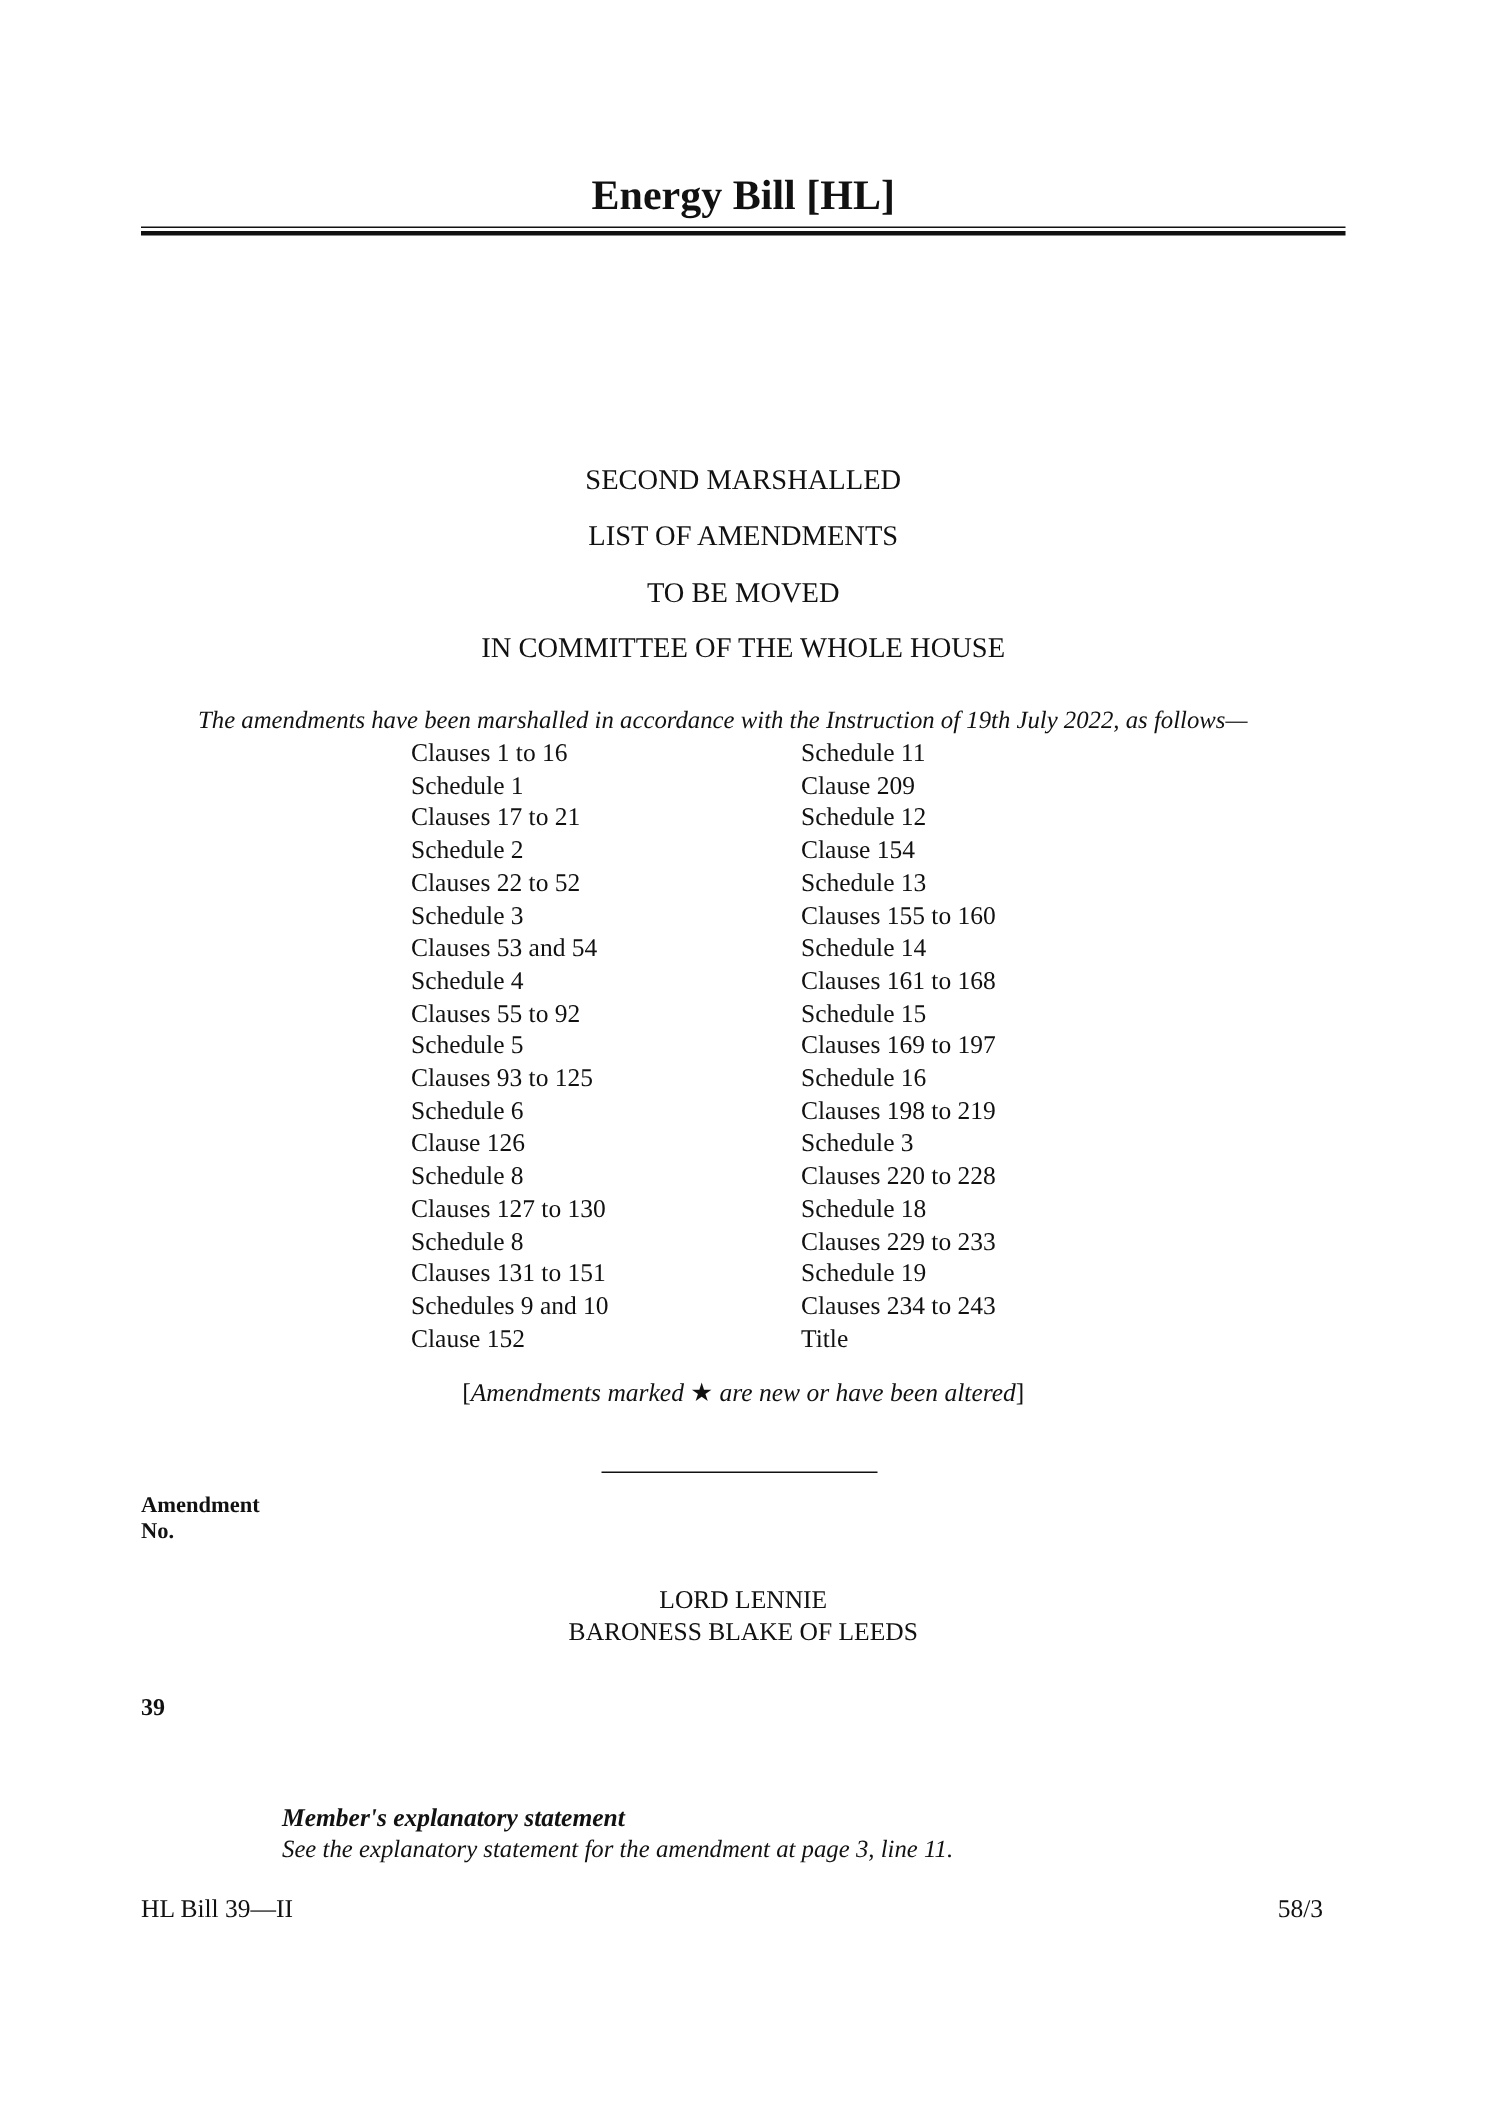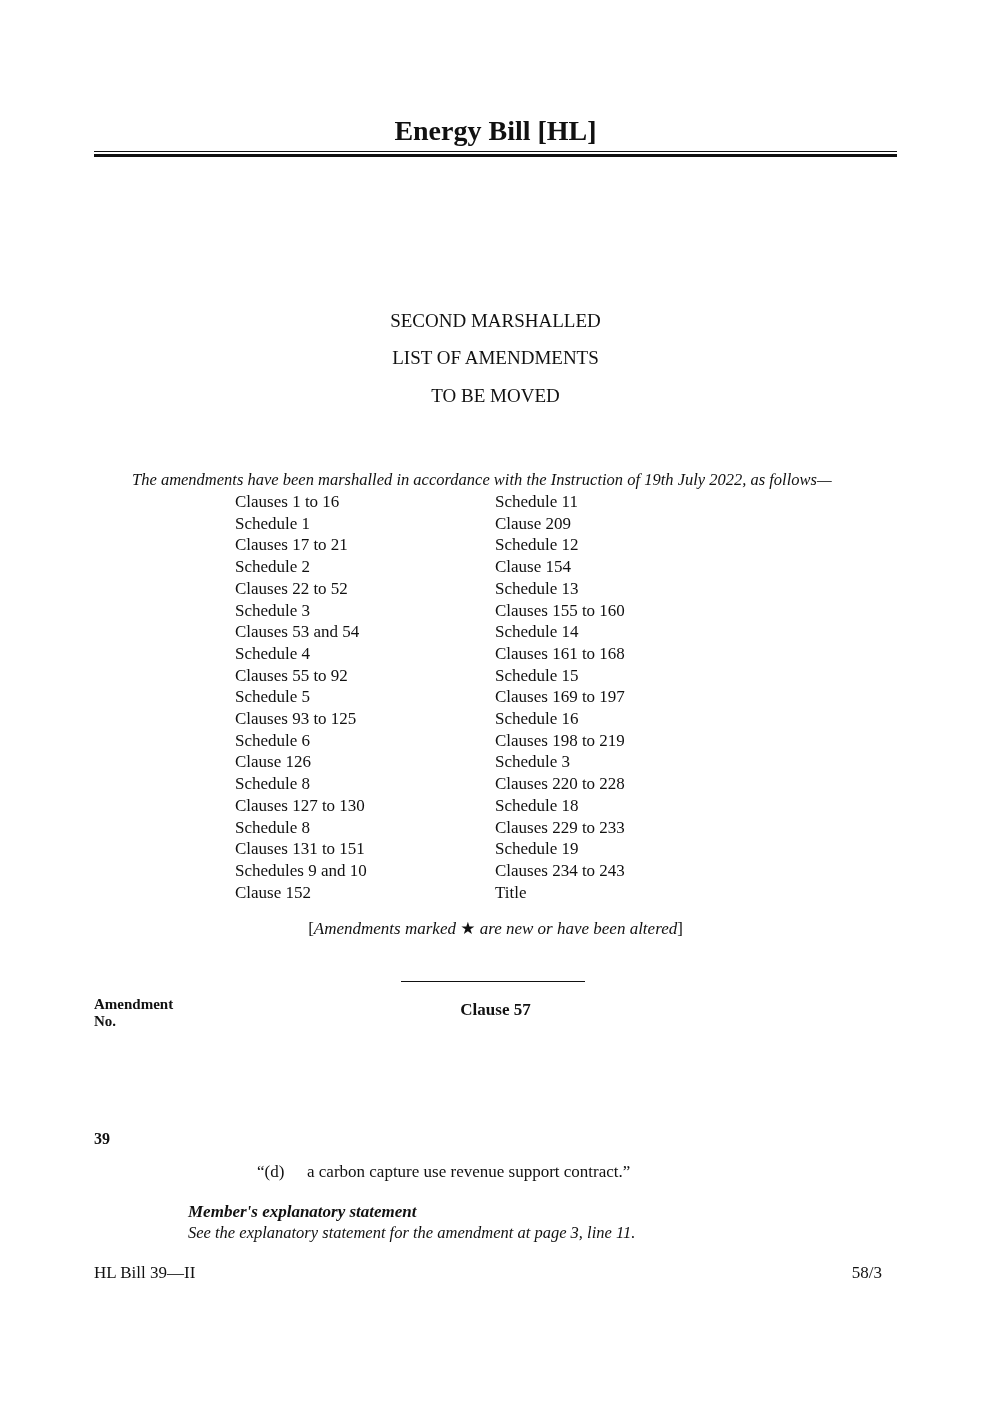--- a/index.html
+++ b/index.html
@@ -24,21 +24,21 @@
 
   .intro {
     position: absolute; left: 94px; width: 840px; top: 464px;
     text-align: left; padding-left: 38px;
     font-family: "Liberation Serif", serif; font-style: italic; font-size: 16.5px; line-height: 22px;
   }
 
   .toc { position: absolute; top: 486px; font-family: "Liberation Serif", serif; font-size: 17px; line-height: 21.7px; }
   .toc-left { left: 235px; }
   .toc-right { left: 495px; }
-  .toc div { white-space: nowrap; }
+  .toc div { white-space: nowrap; margin-left: 39px; }
 
   .note {
     position: absolute; left: 94px; width: 803px; top: 912px; text-align: center;
     font-family: "Liberation Serif", serif; font-size: 17px; line-height: 24px;
   }
   .note .it { font-style: italic; }
 
   .short-rule { position: absolute; left: 401px; width: 184px; top: 976px; height: 1px; background: #111; }
 
   .amend-label {
@@ -92,20 +92,21 @@
 
 <div class="page">
 
   <div class="title">Energy Bill [HL]</div>
   <div class="rule-thin"></div>
   <div class="rule-thick"></div>
 
   <div class="heading-line" style="top:304px;">SECOND MARSHALLED</div>
   <div class="heading-line" style="top:341px;">LIST OF AMENDMENTS</div>
   <div class="heading-line" style="top:379px;">TO BE MOVED</div>
+  <div class="heading-line" style="top:416px;">IN COMMITTEE OF THE WHOLE HOUSE</div>
 
   <div class="intro">The amendments have been marshalled in accordance with the Instruction of 19th July 2022, as follows—</div>
 
   <div class="toc toc-left">
     <div>Clauses 1 to 16</div>
     <div>Schedule 1</div>
     <div>Clauses 17 to 21</div>
     <div>Schedule 2</div>
     <div>Clauses 22 to 52</div>
     <div>Schedule 3</div>
@@ -150,27 +151,27 @@
     <span>[</span><span class="it">Amendments marked </span><span>★</span><span class="it"> are new or have been altered</span><span>]</span>
   </div>
 
   <div class="short-rule"></div>
 
   <div class="amend-label">
     <div>Amendment</div>
     <div>No.</div>
   </div>
 
-  <div class="clause-heading">Clause 57</div>
 
+  <div class="sponsors">
+    <div>LORD LENNIE</div>
+    <div>BARONESS BLAKE OF LEEDS</div>
+  </div>
 
   <div class="amend-no">39</div>
-  <div class="amend-insert">
-    <span class="para">“(d)</span><span>a carbon capture use revenue support contract.”</span>
-  </div>
 
   <div class="expl-title">Member's explanatory statement</div>
   <div class="expl-body">See the explanatory statement for the amendment at page 3, line 11.</div>
 
   <div class="footer-left">HL Bill 39—II</div>
   <div class="footer-right">58/3</div>
 
 </div>
 
 </body></html>

